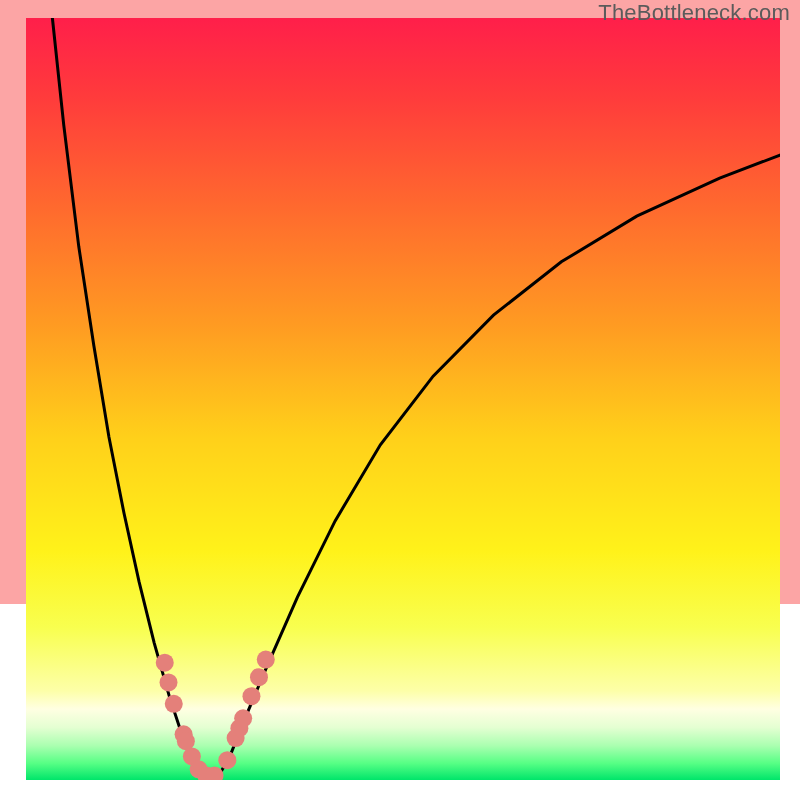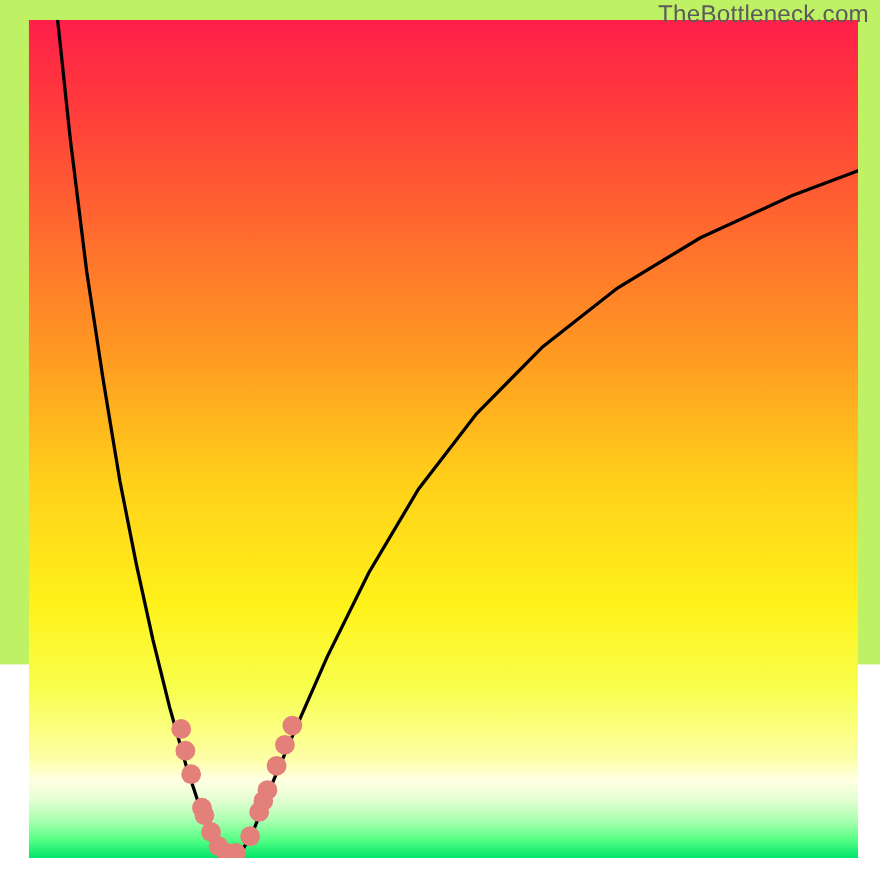--- a/index.html
+++ b/index.html
@@ -7,21 +7,21 @@
     padding: 0;
     width: 800px;
     height: 800px;
     overflow: hidden;
     font-family: Arial, Helvetica, sans-serif;
   }
   .chart-container {
     position: relative;
     width: 800px;
     height: 604px;
-    background: #bef264;
+    background: #fca5a5;
   }
   .plot-area {
     position: absolute;
     left: 26px;
     top: 18px;
     width: 754px;
     height: 762px;
     overflow: hidden;
   }
   .gradient-bg {

